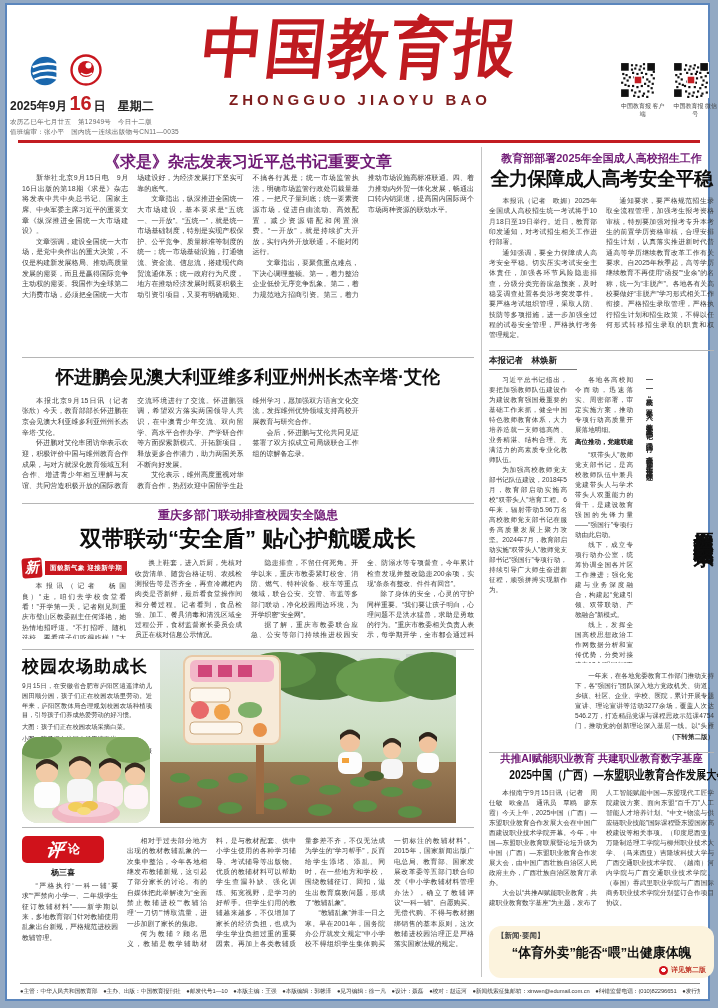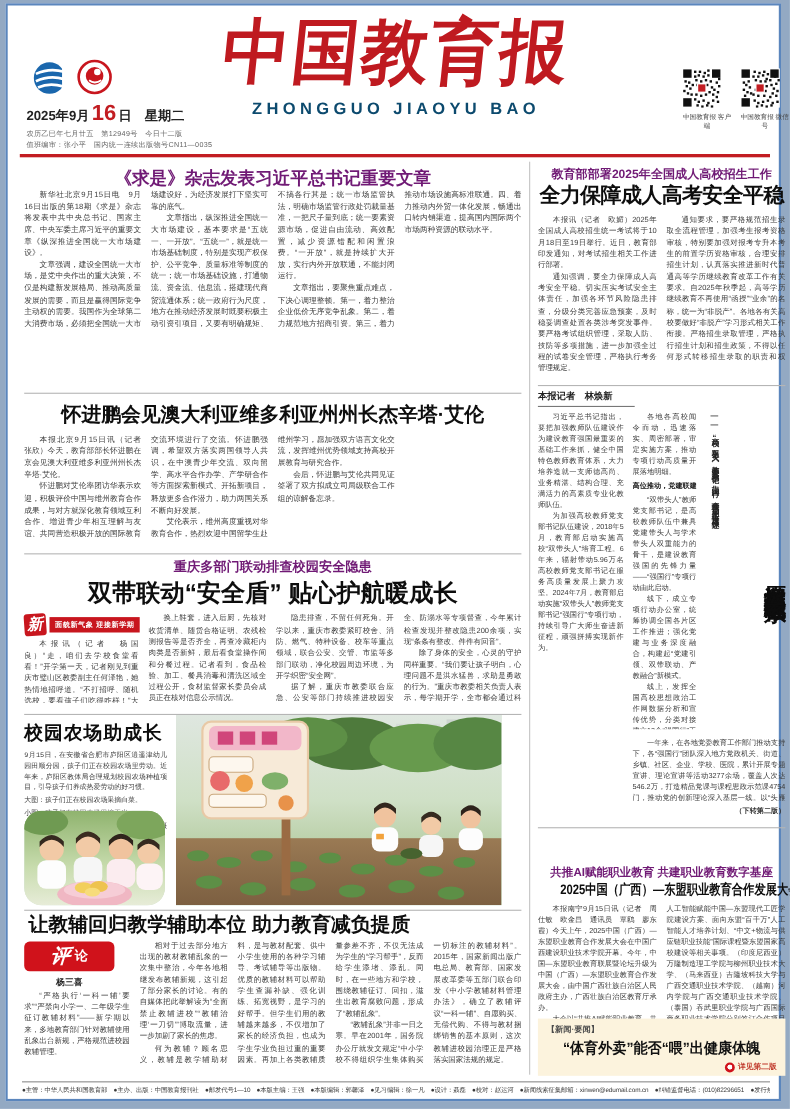--- a/index.html
+++ b/index.html
@@ -11,21 +11,21 @@
   .hdiv{position:absolute;height:1px;background:#b5b5b5;}
   .vdiv{position:absolute;width:1px;background:#c4c4c4;}
 
   
   .date-line{font-size:12px;font-weight:bold;color:#222;}
   .date-day{color:#c21d22;font-size:20px;font-weight:bold;padding:0 2px;}
   .mast-info{font-size:6.5px;color:#666;letter-spacing:.3px;}
   .paper-title{font-family:"Liberation Serif",serif;font-weight:900;color:#bf1a20;
                font-size:61px;line-height:1;text-align:center;letter-spacing:2px;
                transform:skewX(-6deg) scaleY(1.05);white-space:nowrap;}
-  .paper-pinyin{font-size:15px;font-weight:bold;letter-spacing:4px;color:#0c4a6e;text-align:center;}
+  .paper-pinyin{font-size:15px;font-weight:bold;letter-spacing:4px;color:#7f1d1d;text-align:center;}
   .qr-label{font-size:6px;color:#444;text-align:center;line-height:1.25;margin-top:1px;}
   .red-rule{position:absolute;background:#c21d22;}
 
   
   .kicker{font-weight:bold;color:#701a75;text-align:center;}
   .headline{font-weight:bold;color:#0d0d0d;text-align:center;line-height:1.1;}
   .body-text{font-size:7px;line-height:1.52;color:#3b3b3b;text-align:justify;overflow:hidden;}
   .body-text p{margin:0;text-indent:2em;}
   .cols-4{column-count:4;column-gap:9px;column-fill:auto;}
   .cols-3{column-count:3;column-gap:9px;column-fill:auto;}
@@ -57,21 +57,21 @@
 
   
   .farm-title{font-size:17px;font-weight:bold;letter-spacing:1px;color:#0d0d0d;}
   .farm-text{font-size:6.3px;line-height:1.55;color:#3b3b3b;text-align:justify;margin-top:4px;}
   .farm-cap{font-size:6.3px;line-height:1.55;color:#3b3b3b;margin-top:2px;}
   .farm-credit{font-size:6.3px;color:#3b3b3b;text-align:right;margin-top:2px;}
   .photo{overflow:hidden;background:#cfe0cc;}
   .photo-small{border-radius:16px;}
 
   
-  .news-box{background:#fcf3dd;box-sizing:border-box;padding:5px 8px;}
+  .news-box{background:#fcf3dd;box-sizing:border-box;padding:5px 8px;border-radius:12px;}
   .news-tag{font-size:7.5px;color:#4a4a4a;font-weight:bold;}
   .news-headline{font-size:13.5px;font-weight:bold;color:#111;text-align:center;margin-top:3px;
                  white-space:nowrap;}
   .news-more{display:flex;align-items:center;justify-content:flex-end;gap:3px;margin-top:3px;}
   .news-more-label{font-size:7px;color:#c0392b;font-weight:bold;}
   .see-icon{width:9px;height:9px;border-radius:50%;background:radial-gradient(circle at 50% 45%,#fff 0 2px,#d0121b 2.5px);flex:none;}
 
   .footer-line{border-top:1px solid #8a8a8a;padding-top:3px;font-size:5.8px;color:#3a3a3a;
                white-space:nowrap;overflow:hidden;letter-spacing:-.1px;}
   .nowrapc{white-space:nowrap;}
@@ -91,21 +91,21 @@
       <path d="M9 30 Q20 25 33 29" stroke="#ffffff" stroke-width="2.6" fill="none"></path>
     </svg>
     <svg width="36" height="40" viewBox="0 0 36 40">
       <circle cx="18" cy="20" r="14.5" fill="none" stroke="#c8161e" stroke-width="2.4"></circle>
       <circle cx="18" cy="19" r="8" fill="#c8161e"></circle>
       <circle cx="20.5" cy="15.5" r="3" fill="#ffffff"></circle>
       <path d="M13 23 Q18 27 24 23" stroke="#ffffff" stroke-width="1.6" fill="none"></path>
     </svg>
   </div>
 
-  <div class="abs" style="left:24px;top:92px;">
+  <div class="abs" style="left:10px;top:92px;">
     <div class="date-line"><span>2025年9月</span><span class="date-day">16</span><span>日</span>　<span>星期二</span></div>
     <div class="mast-info" style="margin-top:3px;">农历乙巳年七月廿五　第12949号　今日十二版</div>
     <div class="mast-info" style="margin-top:1px;">值班编审：张小平　国内统一连续出版物号CN11—0035</div>
   </div>
 
   <div class="abs" style="left:178px;top:18px;width:364px;">
     <div class="paper-title">中国教育报</div>
     <div class="paper-pinyin" style="margin-top:12px;">ZHONGGUO JIAOYU BAO</div>
   </div>
 
@@ -398,21 +398,20 @@
           <rect x="257" y="103" width="22" height="20" rx="7" fill="#fdfdfd"></rect>
           <ellipse cx="214" cy="126" rx="10" ry="5" fill="#47632f"></ellipse>
         </g>
       </svg>
     </div>
   </div>
 
   <div class="hdiv" style="left:22px;top:827px;width:452px;"></div>
 
   <div class="abs" style="left:22px;top:831px;width:452px;">
-    <div class="headline" style="font-size:18px;text-align:left;padding-left:4px;">让教辅回归教学辅助本位  助力教育减负提质</div>
     <div style="display:flex;gap:9px;margin-top:5px;">
       <div style="width:96px;flex:none;">
         <div class="badge-pinglun">
           <span class="c1">评</span>
           <span class="c2">论</span>
         </div>
         <div class="author">杨三喜</div>
         <div class="body-text" style="font-size:6.8px;height:70px;margin-top:3px;">
             <p>“严格执行‘一科一辅’要求”“严禁向小学一、二年级学生征订教辅材料”——新学期以来，多地教育部门针对教辅使用乱象出台新规，严格规范进校园教辅管理。</p>
           </div>
@@ -462,21 +461,21 @@
     <div class="abs" style="left:86px;top:316px;width:139px;height:58px;overflow:hidden;">
       <div class="body-text" style="font-size:6.6px;">
           <p>一年来，在各地党委教育工作部门推动支持下，各“强国行”团队深入地方党政机关、街道、乡镇、社区、企业、学校、医院，累计开展专题宣讲、理论宣讲等活动3277余场，覆盖人次达546.2万，打造精品党课与课程思政示范课4754门，推动党的创新理论深入基层一线。以“头雁领航”之姿扎实践行“强国实践，双带有为”的时代要求，让党旗在服务教育强国建设的最前线高高飘扬。</p>
         </div>
     </div>
     <div class="turn-note abs" style="left:86px;top:376px;width:139px;">（下转第二版）</div>
   </div>
 
   <div class="hdiv" style="left:489px;top:752px;width:225px;"></div>
 
-  <div class="abs" style="left:489px;top:786px;width:225px;">
+  <div class="abs" style="left:489px;top:752px;width:225px;">
     <div class="kicker nowrapc" style="font-size:10.5px;">共推AI赋能职业教育  共建职业教育数字基座</div>
     <div class="headline nowrapc" style="font-size:12.5px;margin:3px 0 5px;transform:scaleX(0.82);transform-origin:center;">2025中国（广西）—东盟职业教育合作发展大会开幕</div>
     <div class="body-text cols-2" style="font-size:6.6px;height:128px;">
         <p>本报南宁9月15日讯（记者　周仕敏　欧金昌　通讯员　覃鸥　廖东霞）今天上午，2025中国（广西）—东盟职业教育合作发展大会在中国广西建设职业技术学院开幕。今年，中国—东盟职业教育联展暨论坛升级为中国（广西）—东盟职业教育合作发展大会，由中国广西壮族自治区人民政府主办，广西壮族自治区教育厅承办。</p>
         <p>大会以“共推AI赋能职业教育，共建职业教育数字基座”为主题，发布了人工智能赋能中国—东盟现代工匠学院建设方案、面向东盟“百千万”人工智能人才培养计划、“中文+物流与供应链职业技能”国际课程暨东盟国家高校建设等相关事项。（印度尼西亚）万隆制造理工学院与柳州职业技术大学、（马来西亚）吉隆坡科技大学与广西交通职业技术学院、（越南）河内学院与广西交通职业技术学院、（泰国）吞武里职业学院与广西国际商务职业技术学院分别签订合作项目协议。</p>
       </div>
   </div>
 
   <div class="news-box abs" style="left:489px;top:926px;width:225px;height:52px;">
     <div class="news-tag">【新闻·要闻】</div>

